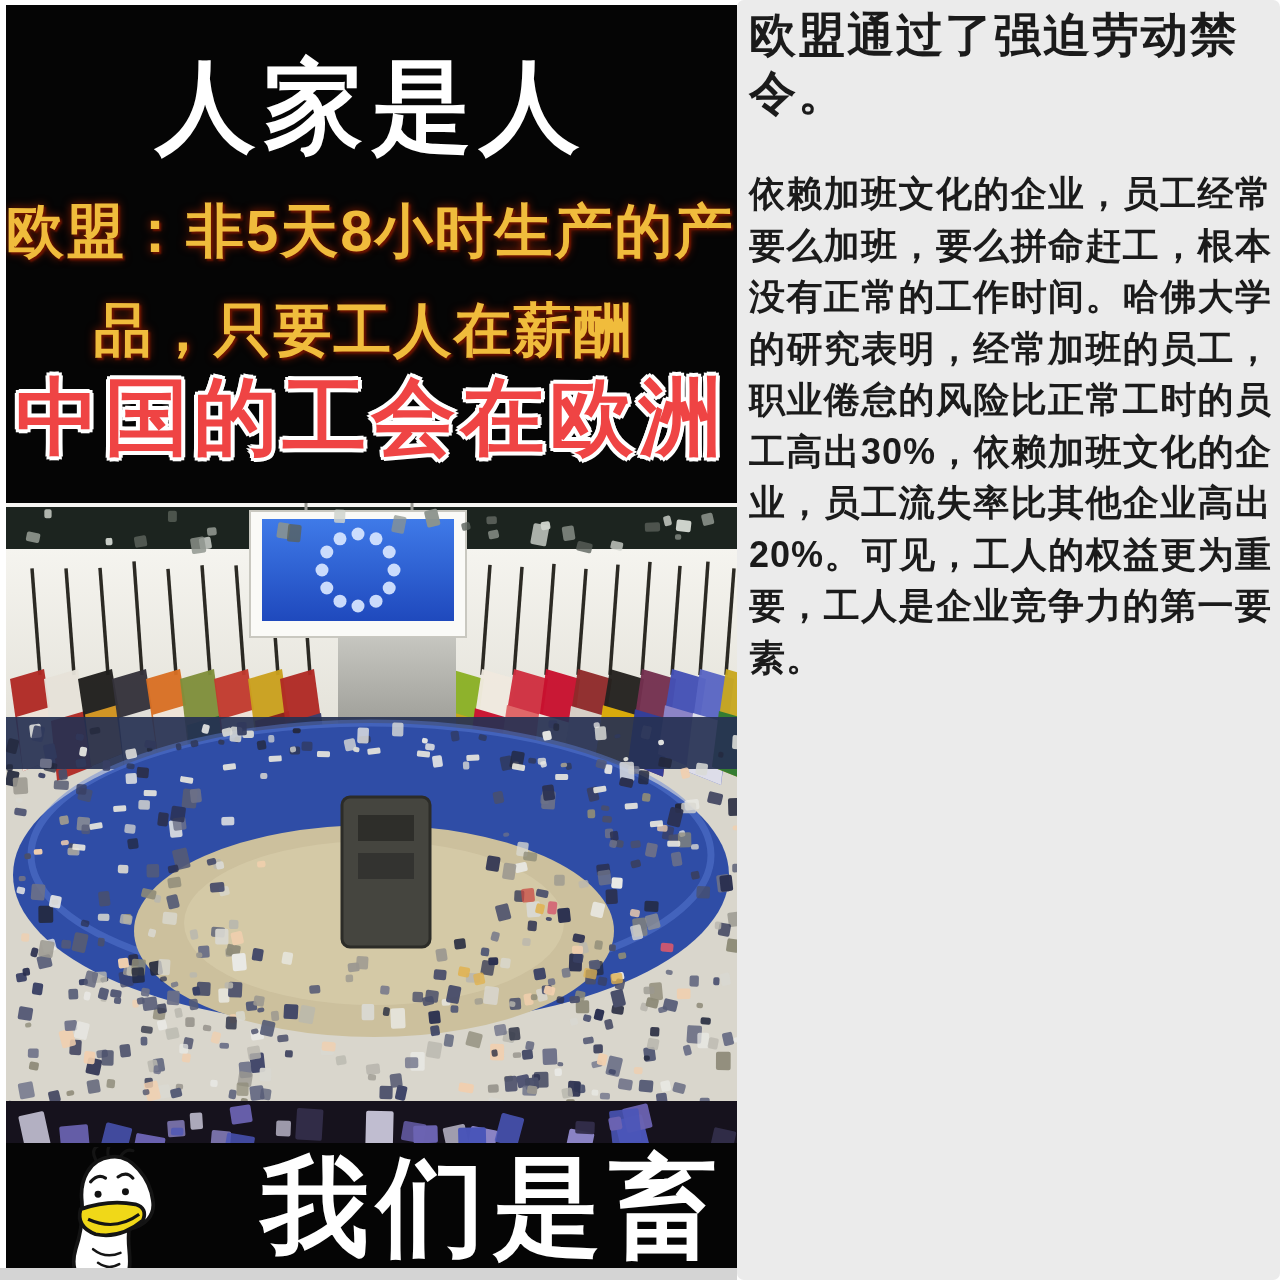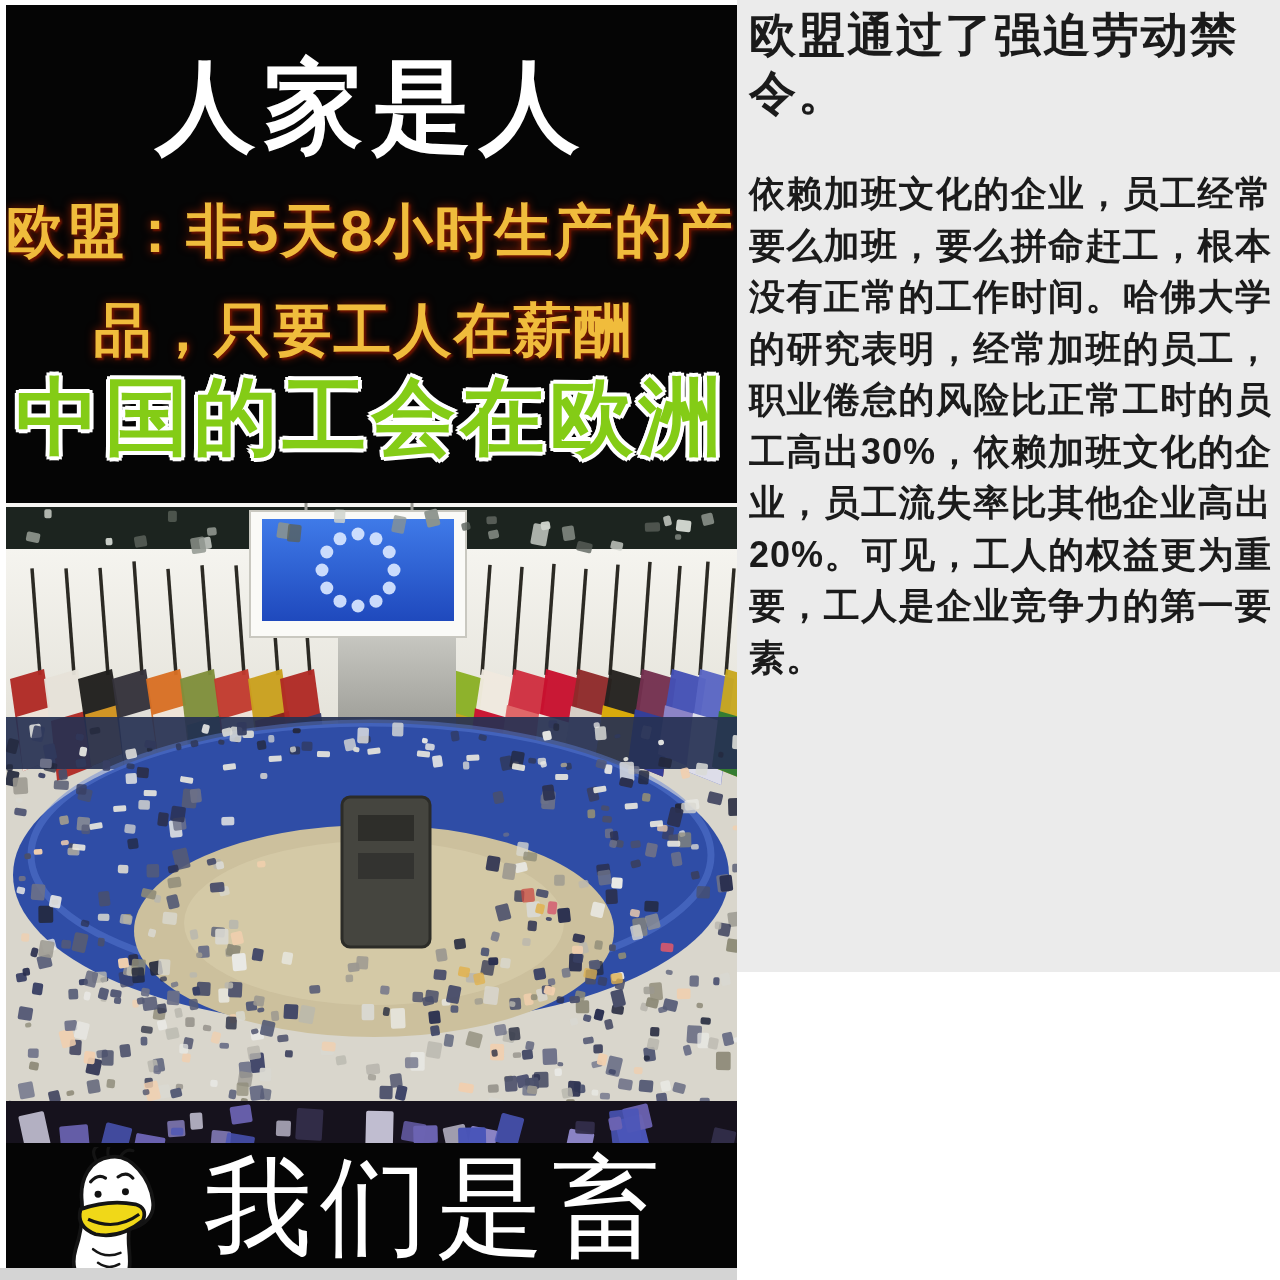--- a/index.html
+++ b/index.html
@@ -14,47 +14,47 @@
   .m-sub{position:absolute;left:0;right:16px;top:176px;text-align:center;
          font-size:58px;font-weight:800;line-height:99px;letter-spacing:2px;
          text-shadow:2px 2px 2px #6e1400,0 0 10px rgba(190,40,0,.75);white-space:nowrap;}
   .m-slogan{position:absolute;left:0;right:0;top:364px;text-align:center;
             font-size:84px;font-weight:900;letter-spacing:5px;line-height:96px;white-space:nowrap;
             text-shadow:-3px -3px 0 #fff,3px -3px 0 #fff,-3px 3px 0 #fff,3px 3px 0 #fff,
                         0 -4px 0 #fff,0 4px 0 #fff,-4px 0 0 #fff,4px 0 0 #fff;}
   .photo{position:absolute;left:0;top:498px;width:731px;height:640px;display:block;}
   .band{position:absolute;left:0;right:0;top:1138px;height:125px;}
   .duck{position:absolute;left:42px;top:4px;height:152px;width:130px;}
-  .m-caption{position:absolute;left:198px;right:12px;top:0;height:125px;text-align:left;
-             color:#fff;font-size:108px;font-weight:400;letter-spacing:8px;line-height:128px;white-space:nowrap;}
+  .m-caption{position:absolute;left:198px;right:12px;top:0;height:125px;text-align:right;
+             color:#fff;font-size:108px;font-weight:700;letter-spacing:8px;line-height:128px;white-space:nowrap;}
   .meme-bottom-strip{position:absolute;left:0;bottom:0;width:737px;height:12px;background:#d4d4d4;}
 
   
-  .article{position:absolute;left:737px;top:0;width:543px;height:972px;
-           box-sizing:border-box;padding:6px 8px 0 12px;overflow:hidden;}
+  .article{position:absolute;left:737px;top:0;width:543px;height:1280px;
+           box-sizing:border-box;padding:6px 8px 0 12px;overflow:hidden;border-radius:7px;}
   .article h1{margin:0 0 46px 0;font-size:47px;line-height:58px;font-weight:800;letter-spacing:2px;}
   .article p{margin:0 0 56px 0;font-size:36px;line-height:51.5px;font-weight:600;
              letter-spacing:1px;text-align:justify;}
 </style>
 </head>
 <body>
 
 <div id="root">
 
   <section class="meme">
     <div class="meme-inner">
 
       <div class="m-title">人家是人</div>
 
       <div class="m-sub" style="color: rgb(240, 188, 60);">
         <div>欧盟：非5天8小时生产的产</div>
         <div>品，只要工人在薪酬</div>
       </div>
 
-      <div class="m-slogan" style="color: #84cc16;">中国的工会在欧洲</div>
+      <div class="m-slogan" style="color: #ef4444;">中国的工会在欧洲</div>
 
       <svg class="photo" id="photo" viewBox="0 0 731 640">
         <defs>
           <linearGradient id="euGrad" x1="0" y1="0" x2="0" y2="1">
             <stop offset="0" stop-color="#3f7ae8"></stop>
               <stop offset="1" stop-color="#1f49bd"></stop>
           </linearGradient>
           <linearGradient id="pillarGrad" x1="0" y1="0" x2="0" y2="1">
             <stop offset="0" stop-color="#c6c6c0"></stop>
               <stop offset="1" stop-color="#8a8a84"></stop>

